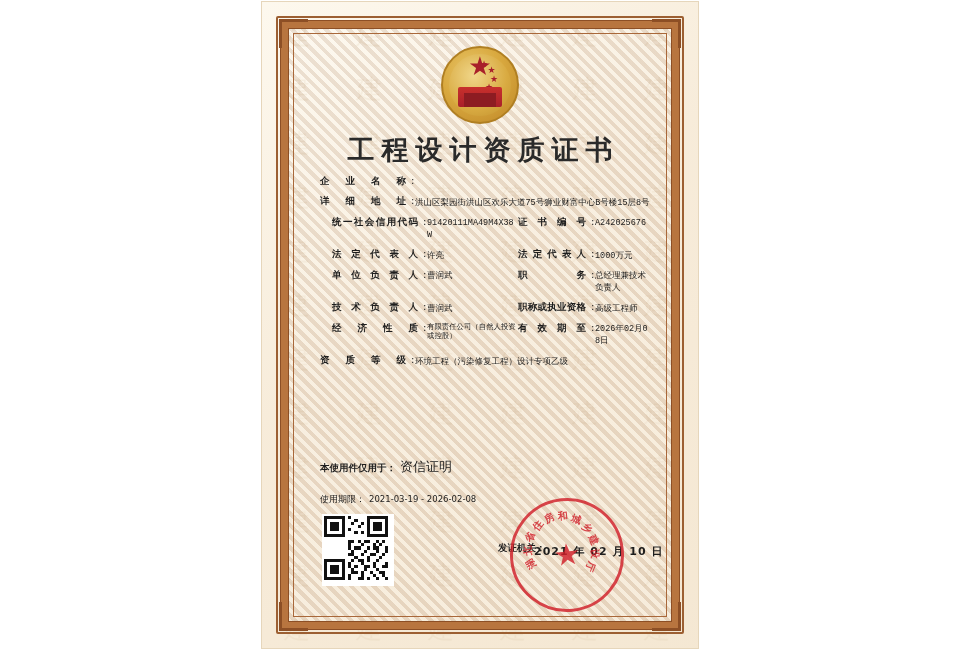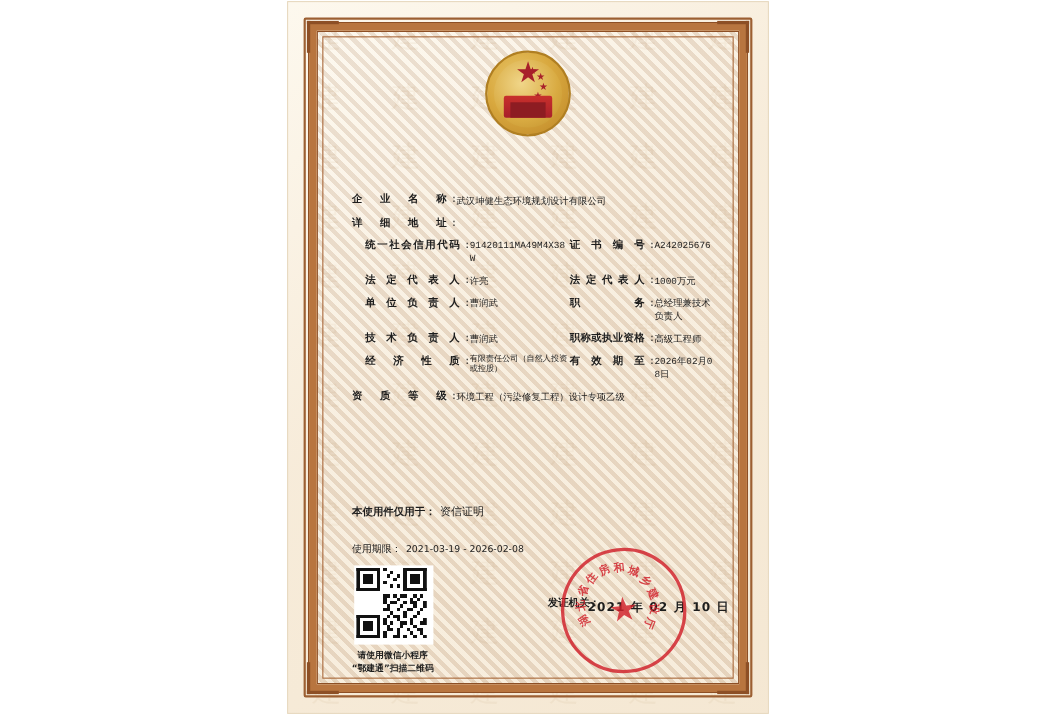--- a/index.html
+++ b/index.html
@@ -171,21 +171,21 @@
   .row.two .right .lbl{width:68px;}
   .row.two .left .lbl{width:86px;padding-left:12px;}
   .val.small{font-size:7.4px;line-height:9px;}
 
   
   .usage-title{
     position:absolute;left:58px;top:456px;
     font-family:"DejaVu Sans", sans-serif;
     font-size:9.5px;font-weight:bold;color:#1d1d1d;
   }
-  .usage-title .uval{font-weight:normal;font-size:10px;margin-left:4px;}
+  .usage-title .uval{font-weight:normal;font-size:13px;margin-left:4px;}
   .usage-period{
     position:absolute;left:58px;top:491px;
     font-family:"DejaVu Sans", sans-serif;
     font-size:9px;color:#1d1d1d;
   }
   .usage-period .pval{font-size:8.5px;margin-left:4px;}
 
   
   .qr-box{
     position:absolute;left:60px;top:512px;
@@ -332,32 +332,33 @@
         <div class="ministars">
           <i style="left:50%;top:-2px;">★</i>
           <i style="left:62%;top:4px;">★</i>
           <i style="left:66%;top:13px;">★</i>
           <i style="left:58%;top:21px;">★</i>
         </div>
         <div class="gate"></div>
       </div>
     </div>
 
+    <div class="cert-title">工程设计资质证书</div>
 
     <div class="fields">
 
       <div class="row">
         <div class="lbl">企业名称</div>
         <div class="colon">:</div>
-        <div class="val">武汉坤健生态环境规划设计有限公司</div>
       </div>
 
       <div class="row">
         <div class="lbl">详细地址</div>
         <div class="colon">:</div>
+        <div class="val">洪山区梨园街洪山区欢乐大道75号狮业财富中心B号楼15层8号</div>
       </div>
 
       <div class="row two">
         <div class="left">
           <div class="lbl">统一社会信用代码</div>
           <div class="colon">:</div>
           <div class="val">91420111MA49M4X38W</div>
         </div>
         <div class="right">
           <div class="lbl">证书编号</div>
@@ -512,24 +513,20 @@
             <rect x="13" y="17" width="1" height="1"></rect>
           <rect x="17" y="17" width="1" height="1"></rect>
           <rect x="8" y="19" width="1" height="1"></rect>
             <rect x="12" y="19" width="1" height="1"></rect>
           <rect x="16" y="19" width="1" height="1"></rect>
             <rect x="19" y="19" width="1" height="1"></rect>
         </g>
       </svg>
     </div>
 
-    <div class="qr-caption">
-      <div>请使用微信小程序</div>
-      <div>“鄂建通”扫描二维码</div>
-    </div>
 
     <div class="issuer">发证机关：</div>
     <div class="issue-date">2021 年 02 月 10 日</div>
 
     <div class="seal">
       <div class="sealstar">★</div>
       <div class="seal-text" id="sealtext">
           <span style="transform: translate(-40.3179px, 12.7789px) rotate(-118deg);">湖</span>
           <span style="transform: translate(-44.8821px, -2.93124px) rotate(-94.4deg);">北</span>
           <span style="transform: translate(-42.7751px, -19.1547px) rotate(-70.8deg);">省</span>

